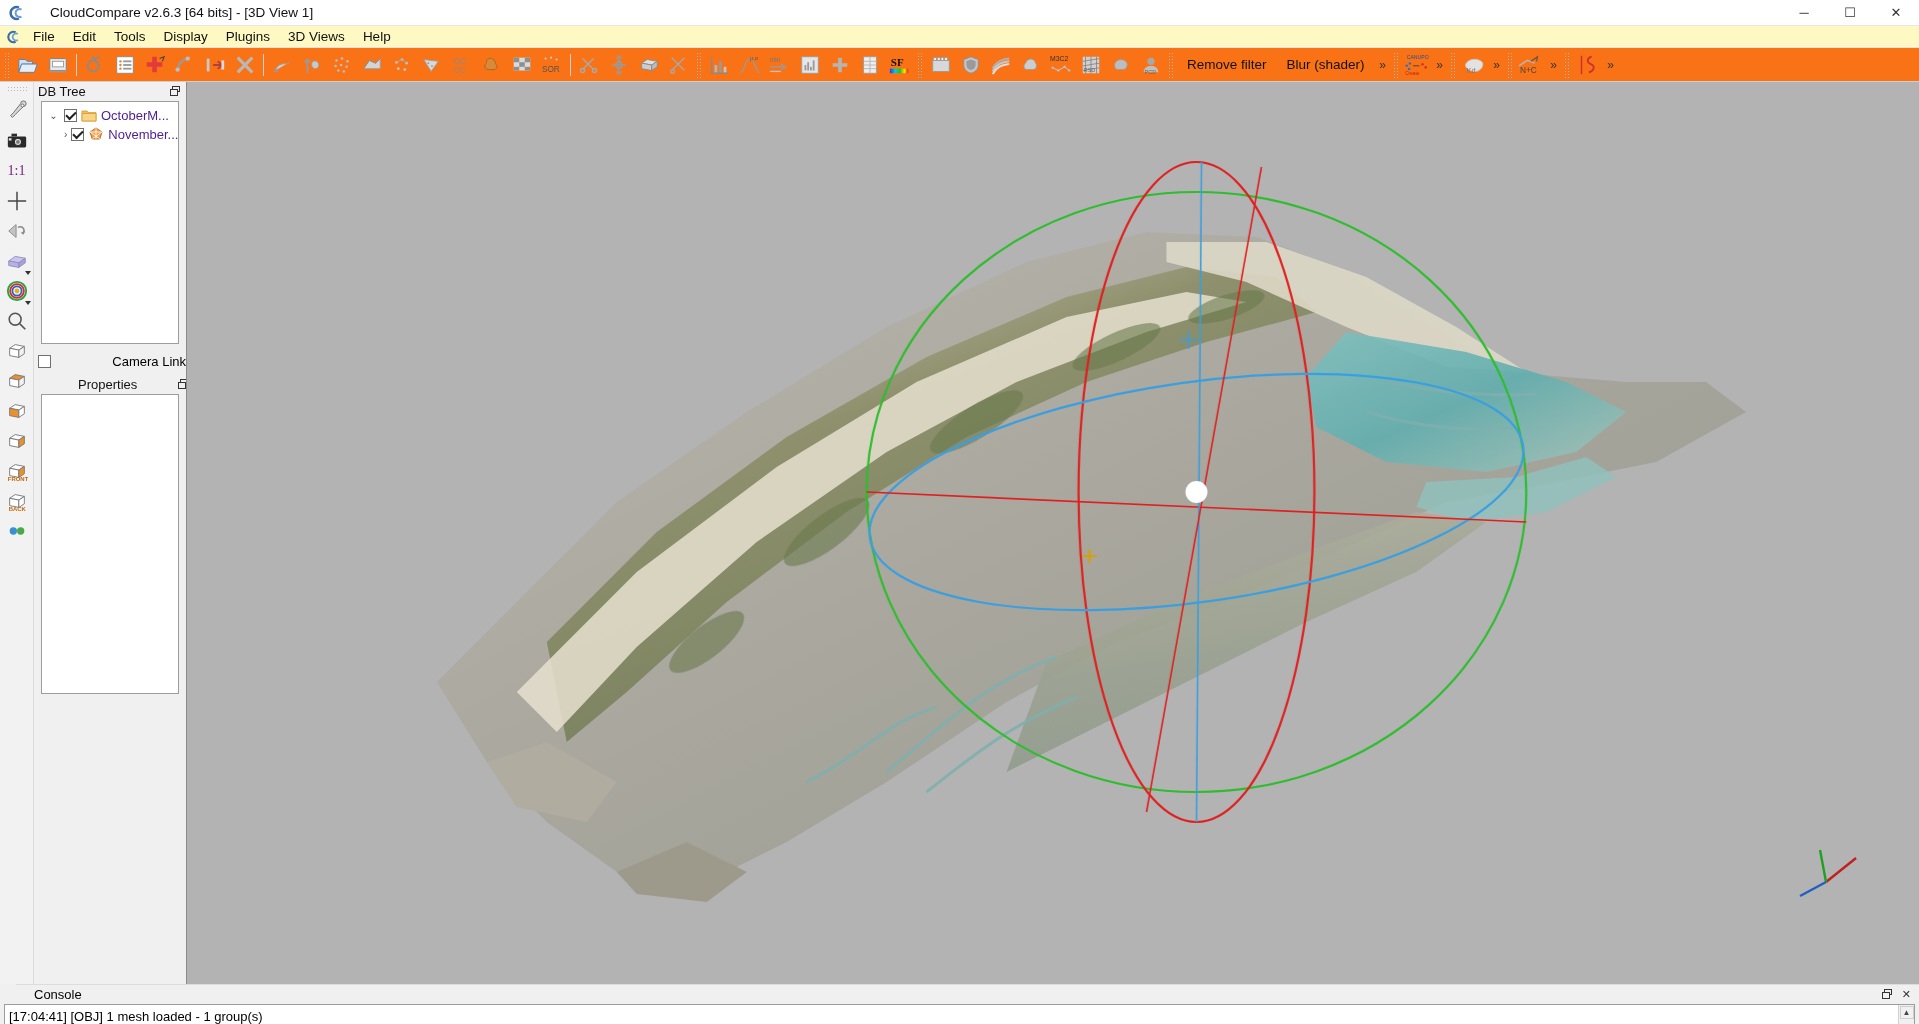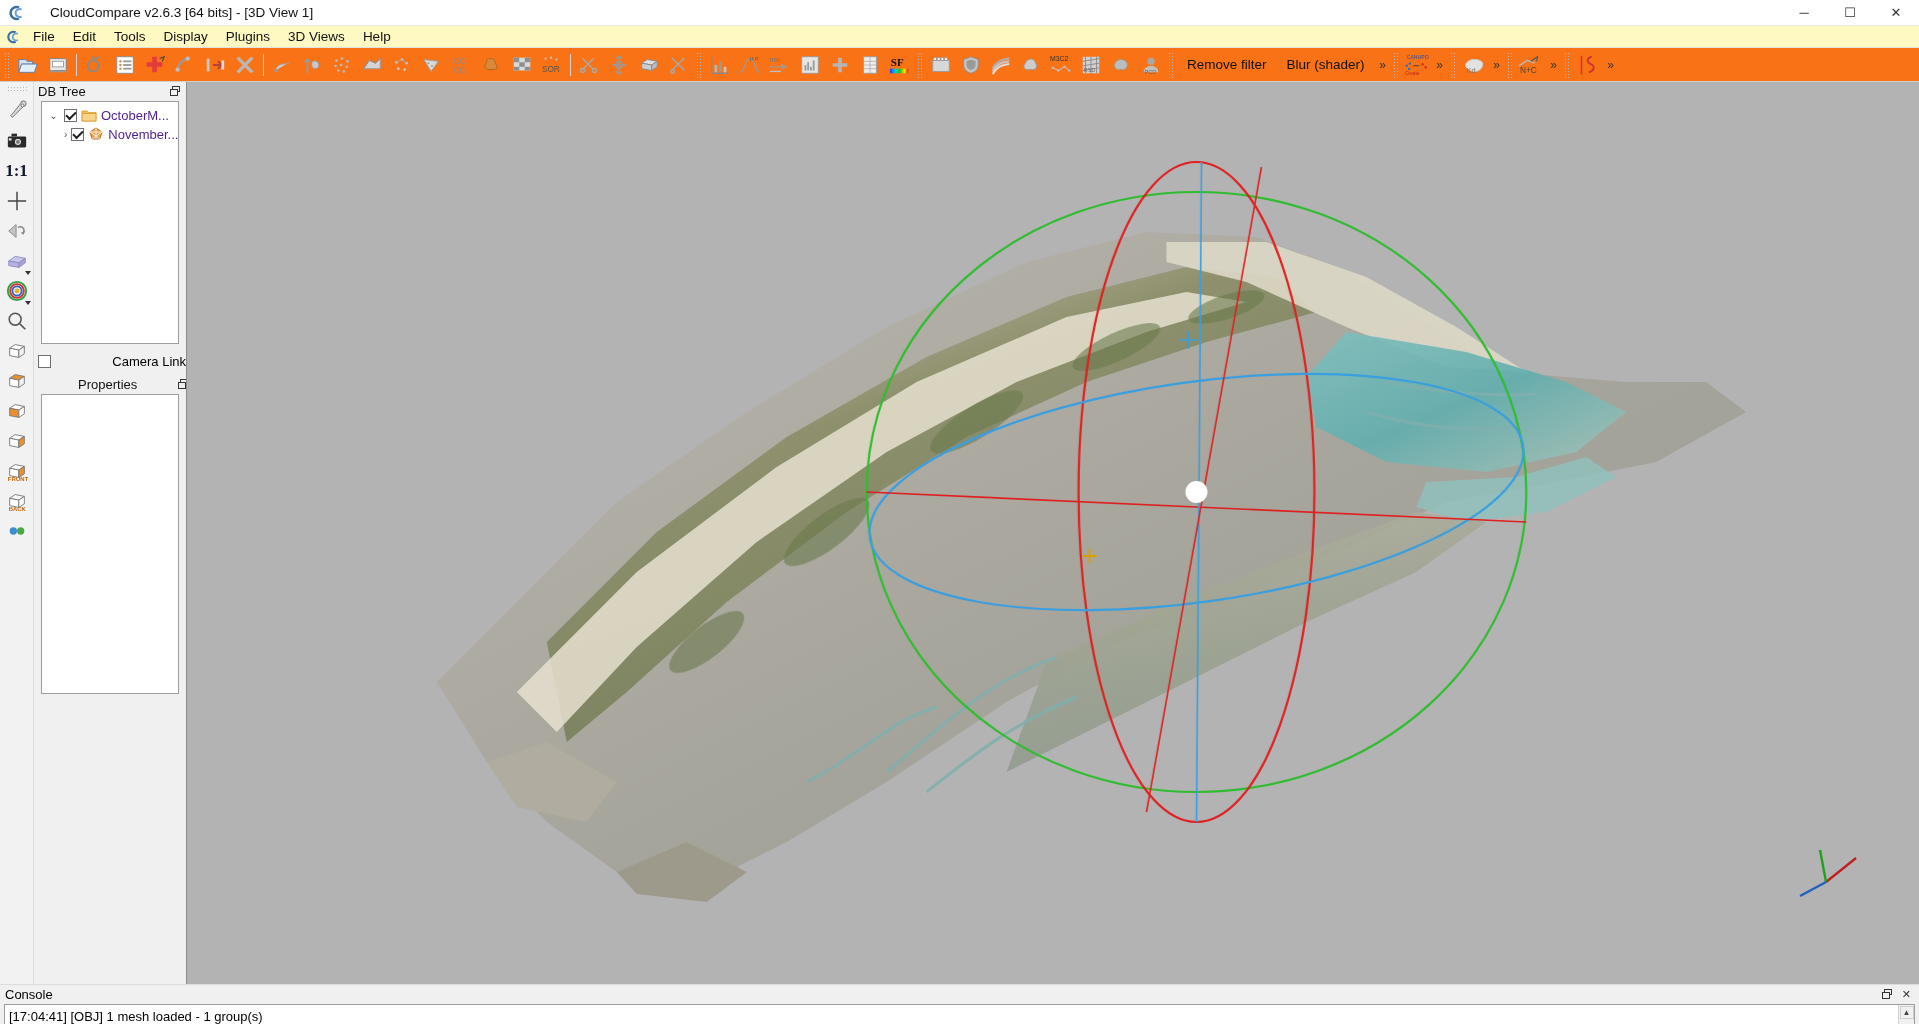--- a/index.html
+++ b/index.html
@@ -148,22 +148,22 @@
   .camera-link-row .cbx { margin-right: 6px; }
 
   
   .view3d {
     flex: 1; position: relative; overflow: hidden;
     background: #b3b3b3; border-left: 1px solid #8b8b8b;
   }
 
   
   .console-title {
-    height: 20px; display: flex; align-items: center; padding-left: 5px;
-    font-size: 13px; background: #f0f0f0; border-top: 1px solid #dcdcdc;
+    height: 20px; display: flex; align-items: center; padding-left: 18px;
+    font-size: 13px; background: #f0f0f0; border-top: 1px solid #dcdcdc; margin-left: 16px;
   }
   .console-tools { margin-left: auto; display: flex; align-items: center; gap: 9px; margin-right: 8px; }
   .console-body {
     height: 58px; margin: 0 4px 2px 4px; background: #fff;
     border: 1px solid #9d9d9d; display: flex; position: relative;
   }
   .console-lines { flex: 1; padding: 3px 4px; overflow: hidden; }
   .cline { font-size: 13px; line-height: 18px; white-space: nowrap; }
   .cscroll {
     width: 16px; background: #f0f0f0; border-left: 1px solid #d0d0d0;
@@ -582,21 +582,21 @@
     <div class="rail-btn">
       <svg class="icon-svg" width="22" height="22" viewBox="0 0 24 24">
         <rect x="2" y="7" width="20" height="12" rx="1.5" fill="#2a2a2a"></rect>
         <rect x="6" y="4" width="6" height="3" fill="#2a2a2a"></rect>
         <circle cx="13" cy="13" r="4" fill="#ddd" stroke="#111"></circle>
         <circle cx="13" cy="13" r="2" fill="#777"></circle>
         <rect x="3" y="9" width="3" height="2.5" fill="#e0e0e0"></rect>
       </svg>
     </div>
     <div class="rail-btn">
-      <span style="font-family:'Liberation Serif',serif;font-weight:bold;font-size:17px;color:#0f172a;">1:1</span>
+      <span style="font-family:'Liberation Serif',serif;font-weight:normal;font-size:14px;color:#701a75;">1:1</span>
     </div>
     <div class="rail-btn">
       <svg class="icon-svg" width="22" height="22" viewBox="0 0 24 24">
         <path d="M12 2v20M2 12h20" stroke="#444" stroke-width="1.6"></path>
       </svg>
     </div>
     <div class="rail-btn">
       <svg class="icon-svg" width="22" height="22" viewBox="0 0 24 24">
         <path d="M11 5v14L3 12z" fill="#c4c4c4" stroke="#8a8a8a"></path>
         <path d="M13 8c5-2 8 2 6 6" fill="none" stroke="#8a8a8a" stroke-width="1.6"></path>

